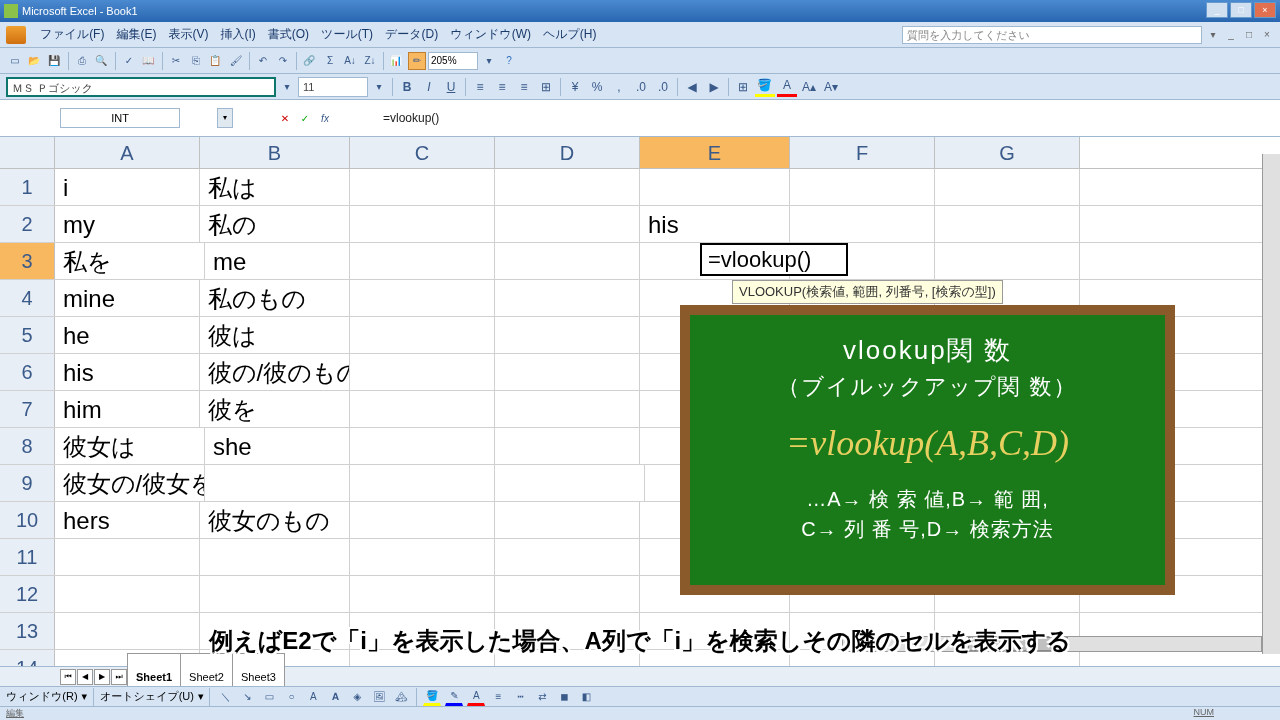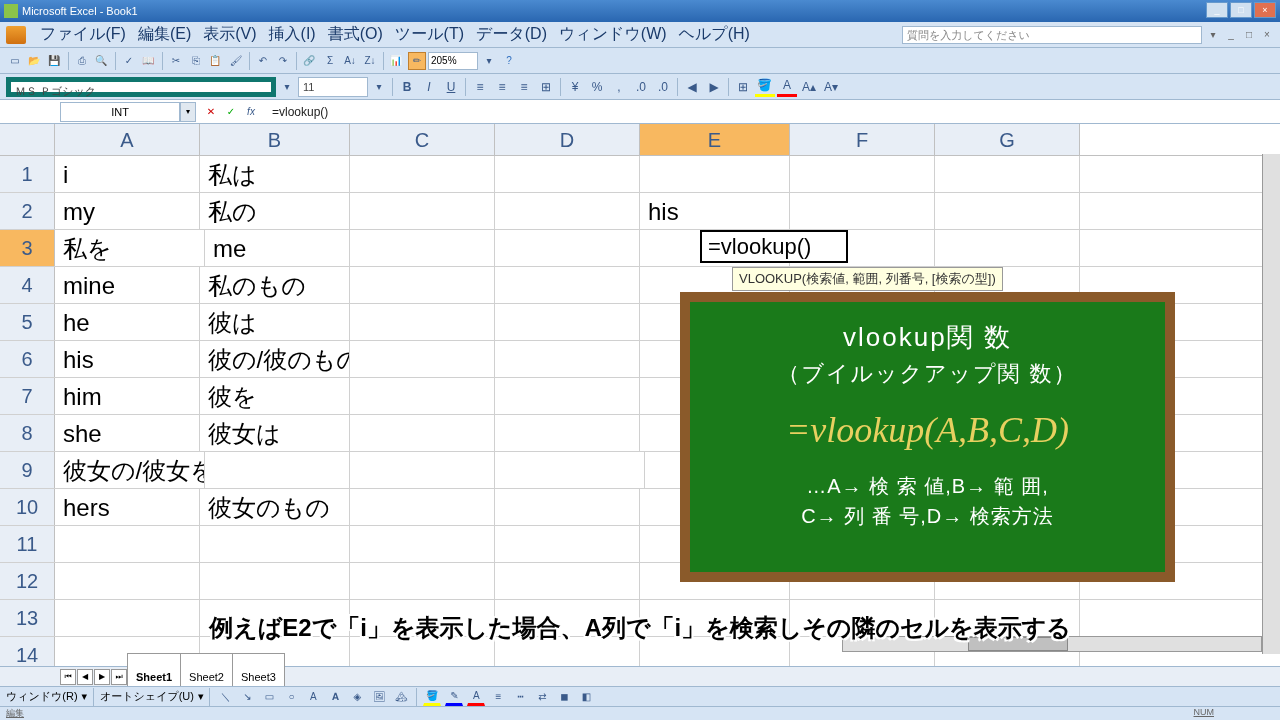--- a/index.html
+++ b/index.html
@@ -4,33 +4,33 @@
 <style>
 * { margin:0; padding:0; box-sizing:border-box; font-family:"MS PGothic","Meiryo",sans-serif; }
 body { background:#e8f0f8; width:1280px; height:720px; overflow:hidden; position:relative; }
 .titlebar { background:linear-gradient(#4a8ad0,#2966b0); height:22px; display:flex; align-items:center; padding:0 4px; color:#fff; font-size:11px; }
 .titlebar .icon { width:14px; height:14px; background:#8bc34a; margin-right:4px; }
 .win-controls { position:absolute; right:4px; top:2px; display:flex; gap:2px; }
 .win-btn { width:22px; height:16px; background:#d0e0f0; border:1px solid #6699cc; font-size:9px; display:flex; align-items:center; justify-content:center; }
 .win-btn.close { background:#e07050; }
 .menubar { background:#d6e4f4; height:26px; display:flex; align-items:center; padding:0 6px; border-bottom:1px solid #a0b8d0; }
 .menubar .office-icon { width:20px; height:18px; background:linear-gradient(#f0a030,#d07010); border-radius:2px; margin-right:8px; }
-.menu-item { font-size:16px; padding:2px 6px; color:#1a3a6a; }
+.menu-item { font-size:12px; padding:2px 6px; color:#1a3a6a; }
 .helpbox-wrap { margin-left:auto; display:flex; align-items:center; gap:4px; }
 .helpbox { width:300px; height:18px; border:1px solid #a0b8d0; background:#fff; font-size:11px; padding:0 4px; color:#888; line-height:16px; }
 .mini-win-btn { width:14px; height:14px; font-size:10px; color:#666; display:flex; align-items:center; justify-content:center; }
 .toolbar { background:#d6e4f4; height:26px; display:flex; align-items:center; padding:0 6px; gap:2px; border-bottom:1px solid #a0b8d0; }
 .tb-btn { width:18px; height:18px; border:1px solid transparent; display:flex; align-items:center; justify-content:center; font-size:10px; color:#3a5a8a; }
 .tb-sep { width:1px; height:18px; background:#a0b8d0; margin:0 2px; }
 .zoom-box { width:50px; height:18px; border:1px solid #a0b8d0; background:#fff; font-size:10px; padding:0 2px; line-height:16px; }
 .fmtbar { background:#d6e4f4; height:26px; display:flex; align-items:center; padding:0 6px; gap:2px; border-bottom:1px solid #a0b8d0; }
-.font-name { width:270px; height:20px; border:5px solid #0f766e; background:#fff; font-size:11px; padding:0 4px; line-height:18px; color:#444; }
+.font-name { width:270px; height:20px; border:2px solid #0f766e; background:#fff; font-size:11px; padding:0 4px; line-height:18px; color:#444; }
 .font-size { width:70px; height:20px; border:1px solid #a0b8d0; background:#fff; font-size:11px; padding:0 4px; line-height:18px; color:#444; }
 .fmt-btn { width:20px; height:20px; display:flex; align-items:center; justify-content:center; font-size:12px; color:#3a5a8a; }
-.fxbar { background:#fff; height:24px; display:flex; align-items:center; border-bottom:1px solid #a0b8d0; }
+.fxbar { background:#fff; height:37px; display:flex; align-items:center; border-bottom:1px solid #a0b8d0;gap:37px; }
 .namebox { width:120px; height:20px; border:1px solid #a0b8d0; font-size:11px; text-align:center; line-height:18px; margin-left:60px; }
 .fx-drop { width:16px; height:20px; border:1px solid #a0b8d0; background:#e0e8f0; font-size:8px; text-align:center; line-height:18px; }
 .fx-btns { display:flex; gap:2px; margin:0 6px; }
 .formula-input { flex:1; font-size:12px; padding:0 6px; line-height:18px; color:#222; }
 .grid-wrap { position:relative; background:#fff; height:550px; }
 .col-headers { display:flex; height:32px; border-bottom:1px solid #c0c0c0; }
 .corner { width:55px; background:#e8eef6; border-right:1px solid #c0c0c0; }
 .col-h { background:#e8eef6; border-right:1px solid #c0c0c0; text-align:center; line-height:32px; font-size:20px; color:#3a5a8a; font-weight:normal; }
 .col-h.active { background:#f8b860; }
 .grid-body { position:relative; }
@@ -240,22 +240,22 @@
         <div class="cell cA">him</div>
         <div class="cell cB">彼を</div>
         <div class="cell cC"></div>
         <div class="cell cD"></div>
         <div class="cell cE"></div>
         <div class="cell cF"></div>
         <div class="cell cG"></div>
       </div>
       <div class="row">
         <div class="row-h">8</div>
+        <div class="cell cB">彼女は</div>
         <div class="cell cA">she</div>
-        <div class="cell cB">彼女は</div>
         <div class="cell cC"></div>
         <div class="cell cD"></div>
         <div class="cell cE"></div>
         <div class="cell cF"></div>
         <div class="cell cG"></div>
       </div>
       <div class="row">
         <div class="row-h">9</div>
         <div class="cell cB">彼女の/彼女を</div>
         <div class="cell cC"></div>

